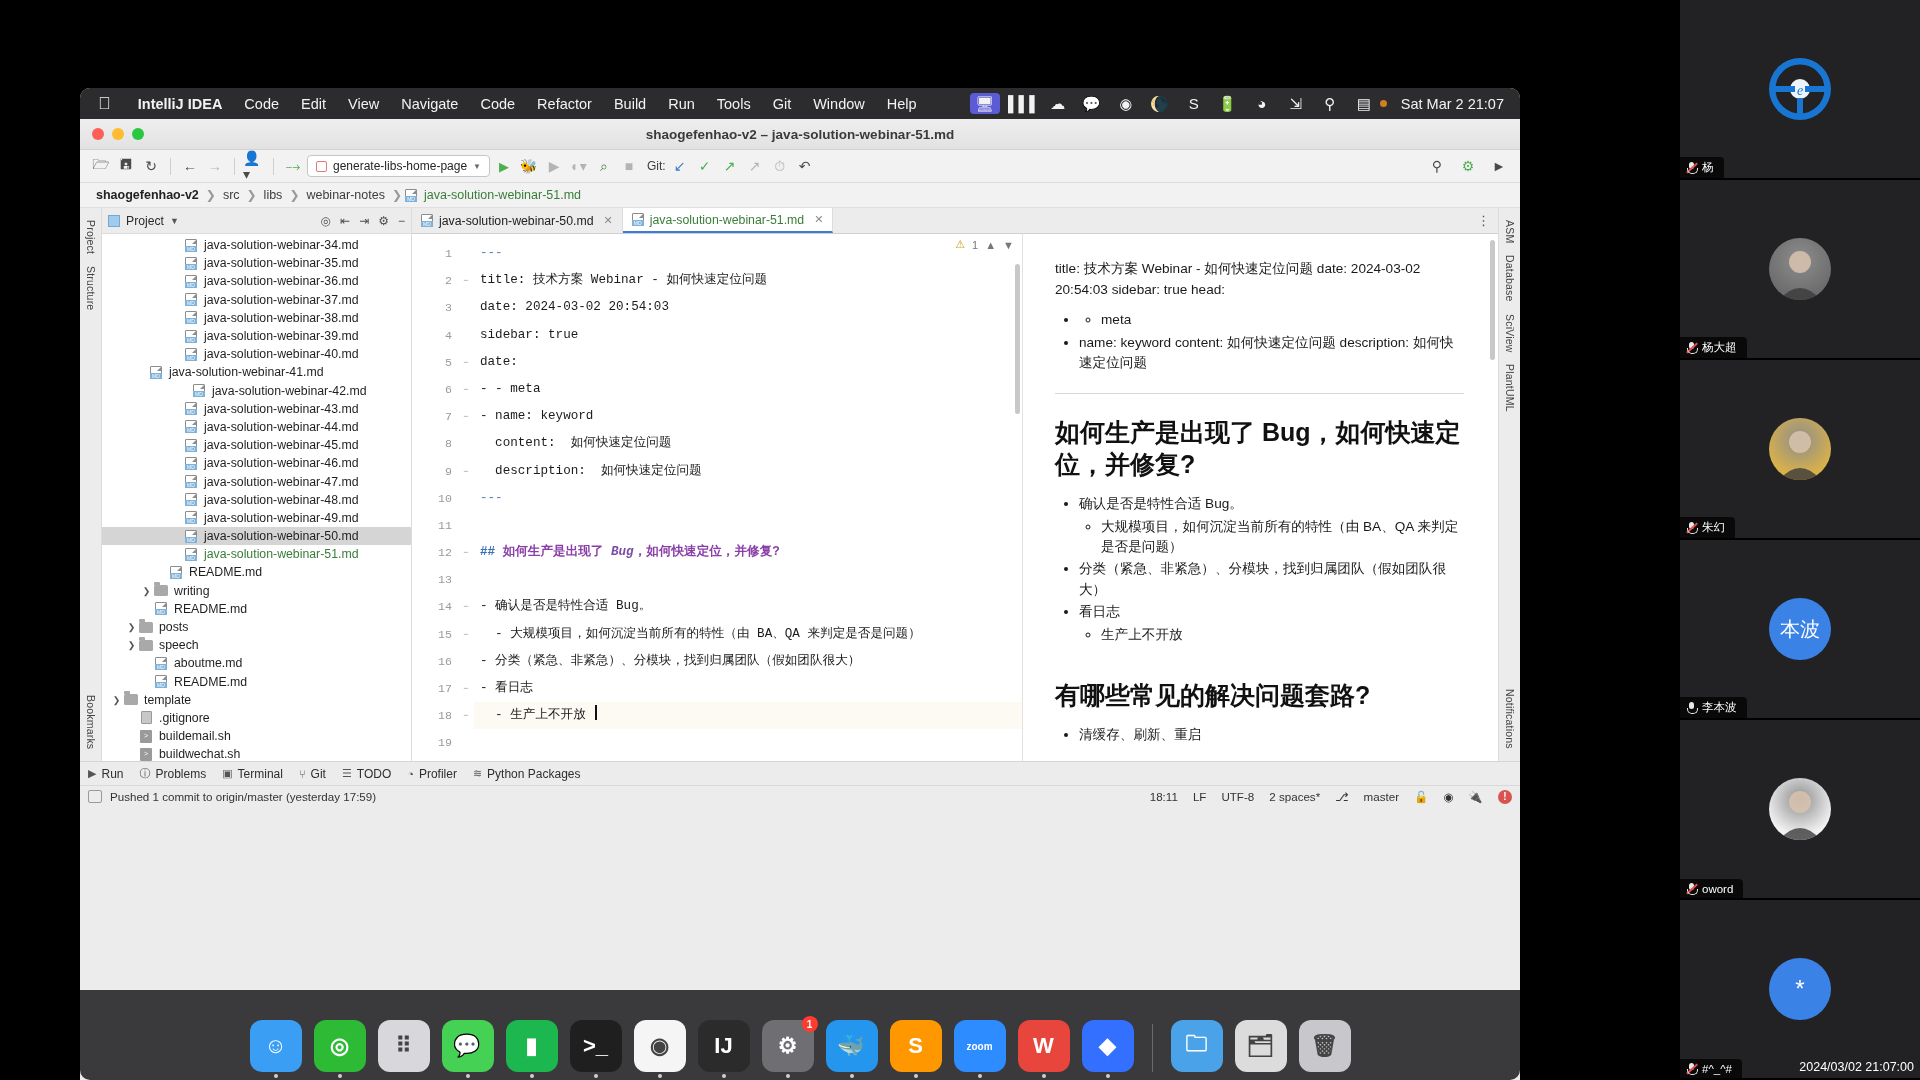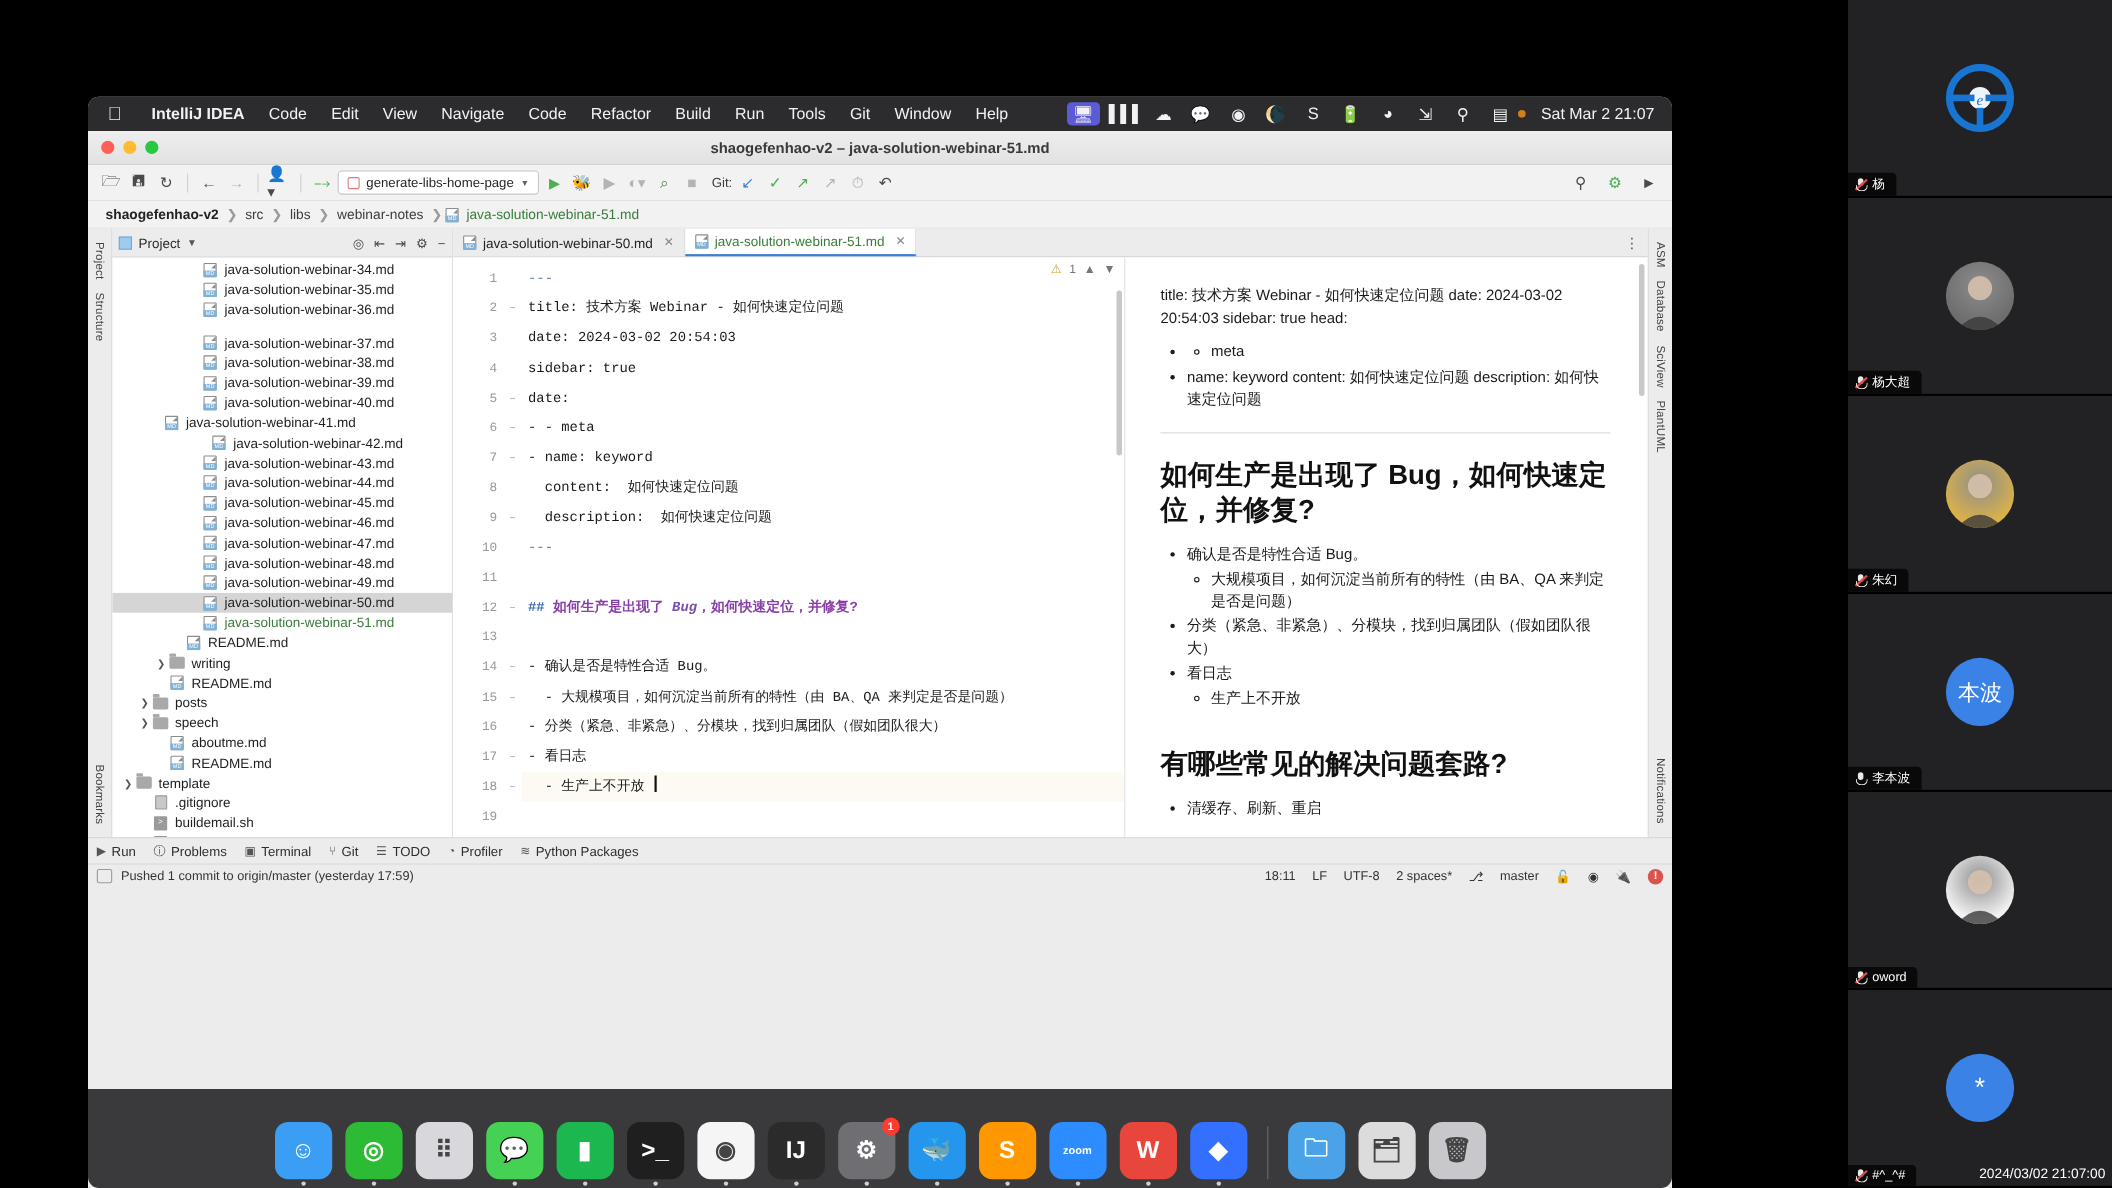--- a/index.html
+++ b/index.html
@@ -378,21 +378,21 @@
               </span>
               <span class="tlabel">java-solution-webinar-35.md</span>
             </div>
             <div class="trow" style="padding-left: 68px;">
               <span class="arrow"></span>
               <span class="ico">
                 <span class="md-ico"></span>
               </span>
               <span class="tlabel">java-solution-webinar-36.md</span>
             </div>
-            <div class="trow" style="padding-left: 68px; margin-top: 12px;">
+            <div class="trow" style="padding-left: 68px;">
               <span class="arrow"></span>
               <span class="ico">
                 <span class="md-ico"></span>
               </span>
               <span class="tlabel">java-solution-webinar-37.md</span>
             </div>
             <div class="trow" style="padding-left: 68px;">
               <span class="arrow"></span>
               <span class="ico">
                 <span class="md-ico"></span>

